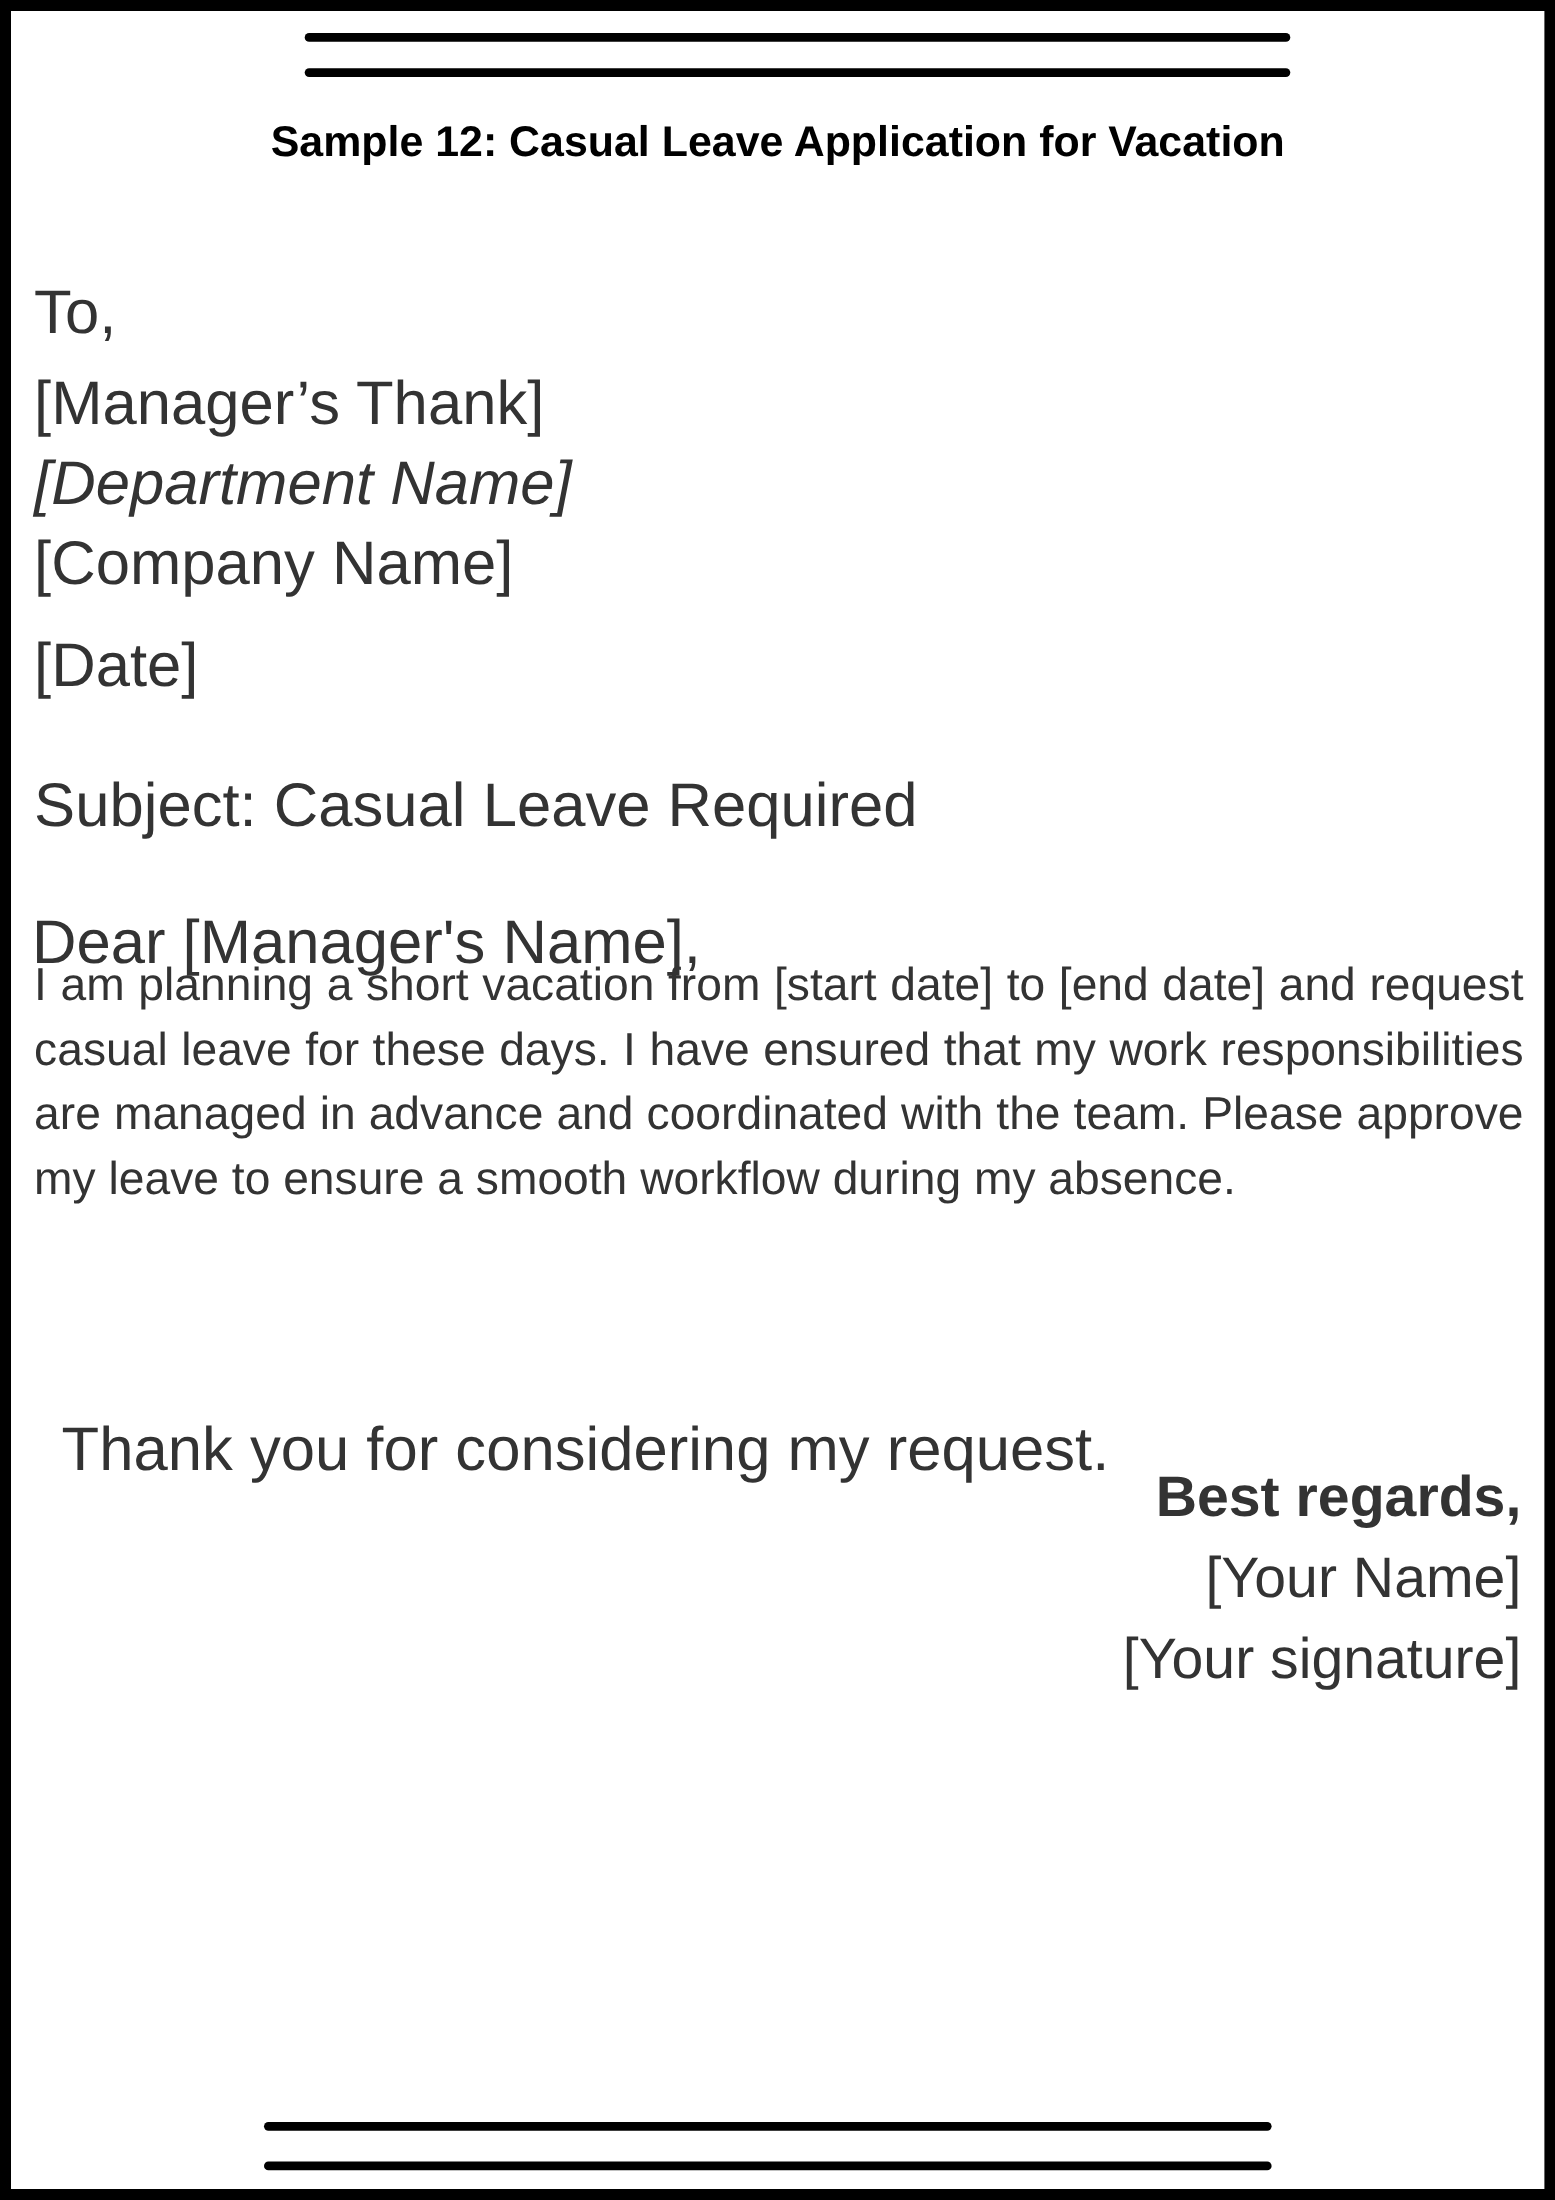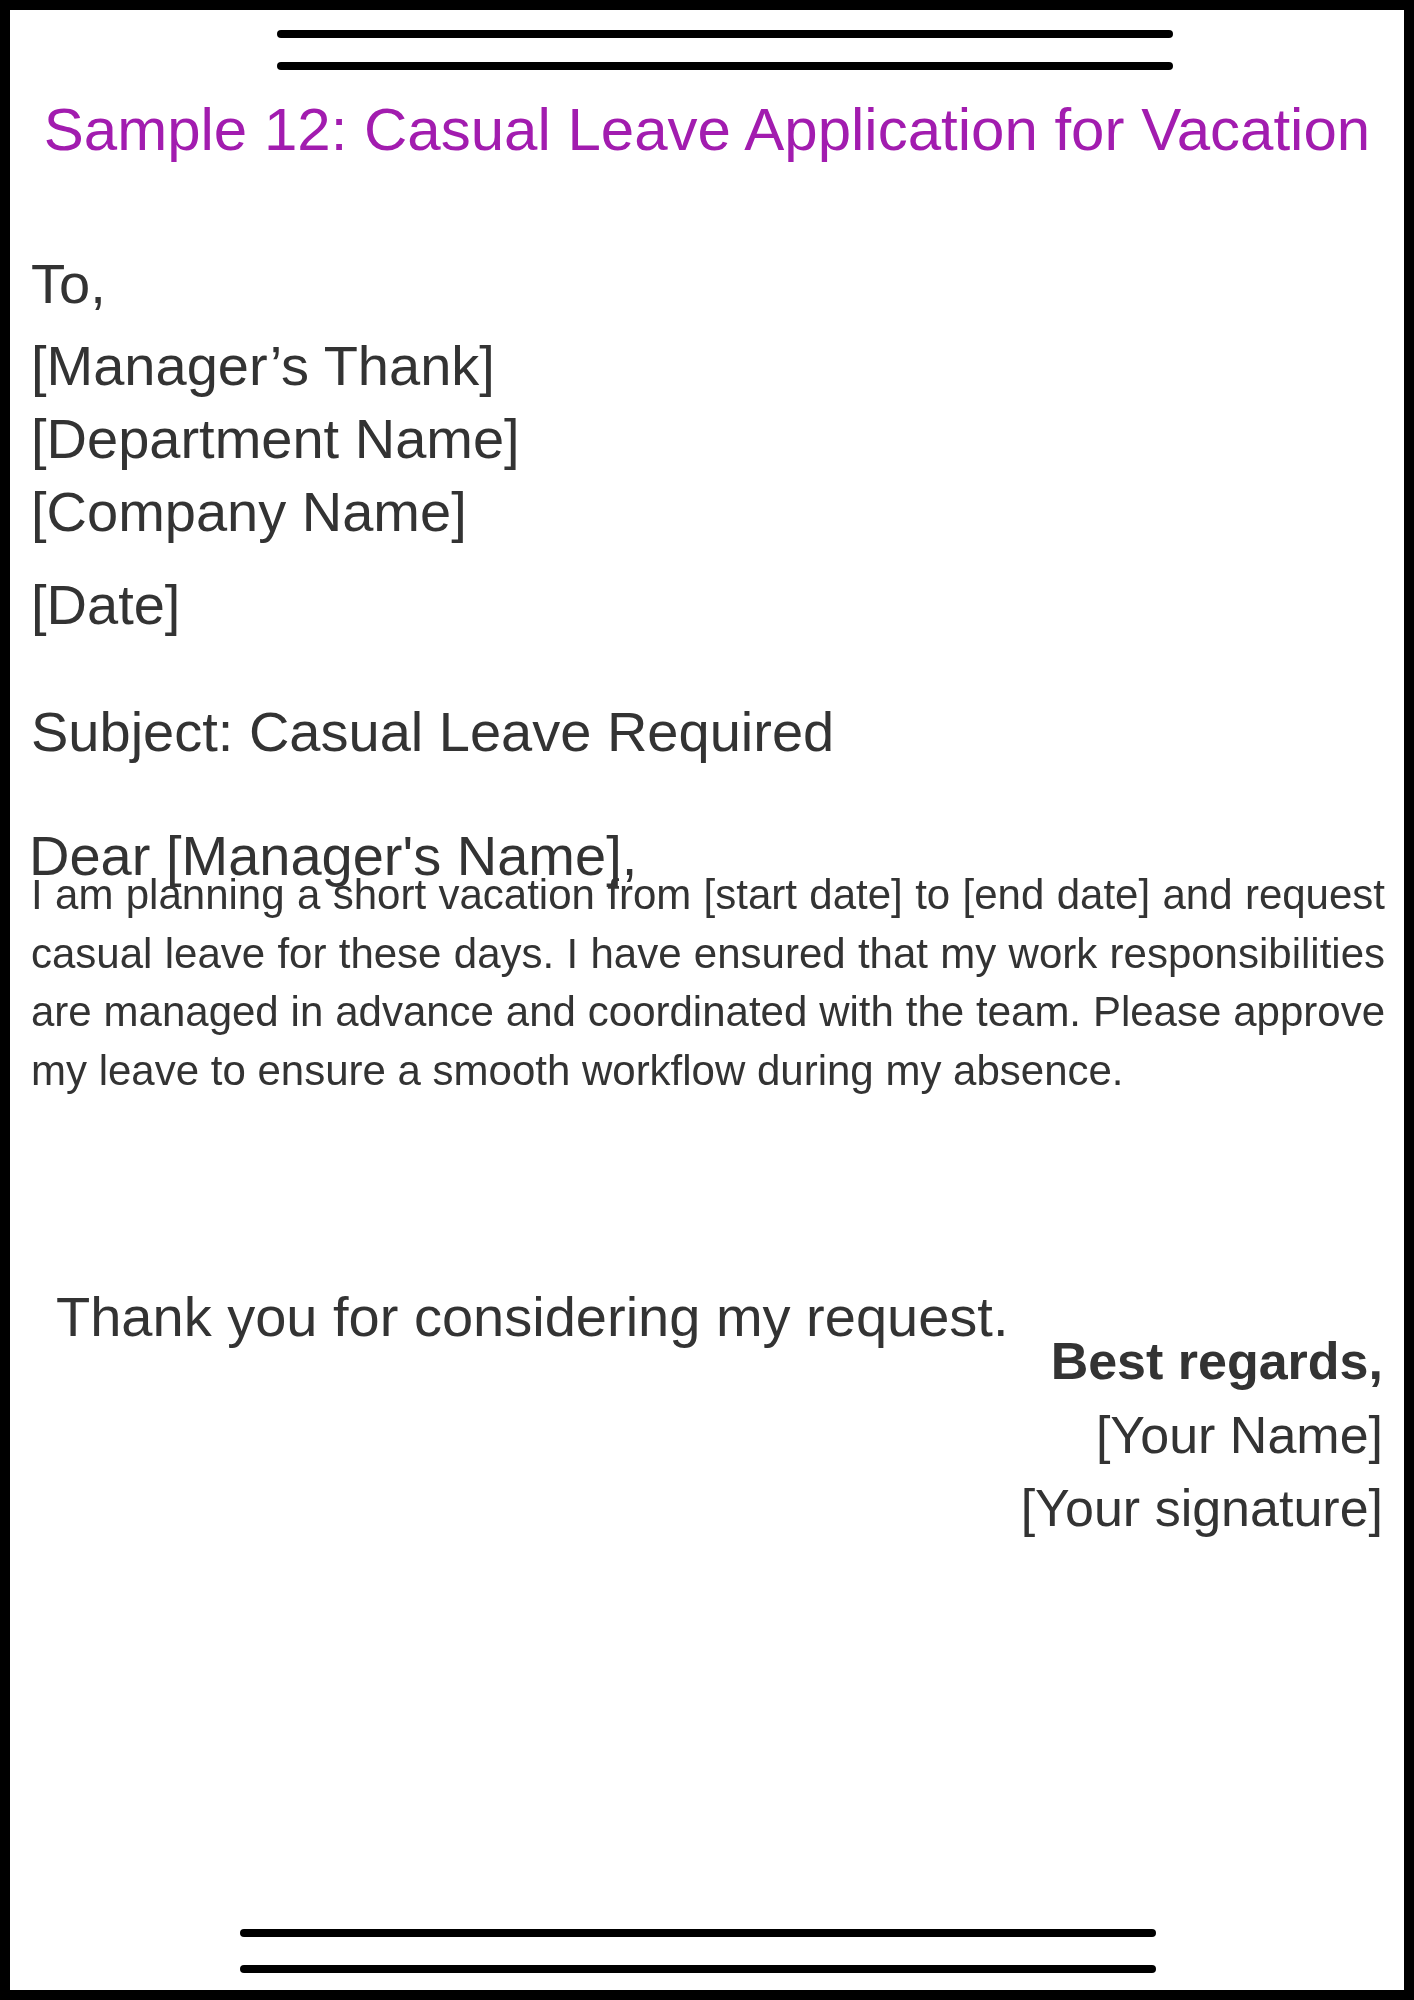--- a/index.html
+++ b/index.html
@@ -11,22 +11,22 @@
   }
   .frame {
     position: absolute; left: 0; top: 0; width: 1414px; height: 2000px;
     box-sizing: border-box; border: 10px solid #000000;
   }
   .rule {
     position: absolute; height: 8px; background: #000; border-radius: 4px;
   }
   .title {
     position: absolute; left: 40px; top: 88px; width: 1334px;
-    text-align: center; font-size: 60px; line-height: 84px; margin: 0;
-    font-weight: normal; color: #a21caf;
+    text-align: center; font-size: 39px; line-height: 84px; margin: 0;
+    font-weight: bold; color: #000000;
   }
   .line {
     position: absolute; left: 31px; font-size: 56px; line-height: 50px; white-space: nowrap;
   }
   .para {
     position: absolute; left: 31px; top: 866px; width: 1354px;
     font-size: 42px; line-height: 58.7px; text-align: justify; margin: 0;
   }
   .right {
     position: absolute; right: 31px; font-size: 52px; line-height: 50px; text-align: right; white-space: nowrap;
@@ -38,21 +38,21 @@
 
 <div class="frame"></div>
 
 <div class="rule" style="left:277px; top:30px; width:896px;"></div>
 <div class="rule" style="left:277px; top:62px; width:896px;"></div>
 
 <h1 class="title">Sample 12: Casual Leave Application for Vacation</h1>
 
 <div class="line" style="top:259px;">To,</div>
 <div class="line" style="top:341px;">[Manager’s Thank]</div>
-<div class="line" style="top:414px;">[Department Name]</div>
+<div class="line" style="top:414px;font-style:italic;">[Department Name]</div>
 <div class="line" style="top:487px;text-align:center;">[Company Name]</div>
 <div class="line" style="top:560px;margin-top:20px;">[Date]</div>
 
 <div class="line" style="top:707px;">Subject: Casual Leave Required</div>
 <div class="line" style="top:787px; left:29px;margin-top:44px;">Dear [Manager's Name],</div>
 
 <p class="para">I am planning a short vacation from [start date] to [end date] and request casual leave for these days. I have ensured that my work responsibilities are managed in advance and coordinated with the team. Please approve my leave to ensure a smooth workflow during my absence.</p>
 
 <div class="line" style="top:1292px;margin-left:25px;">Thank you for considering my request.</div>
 

